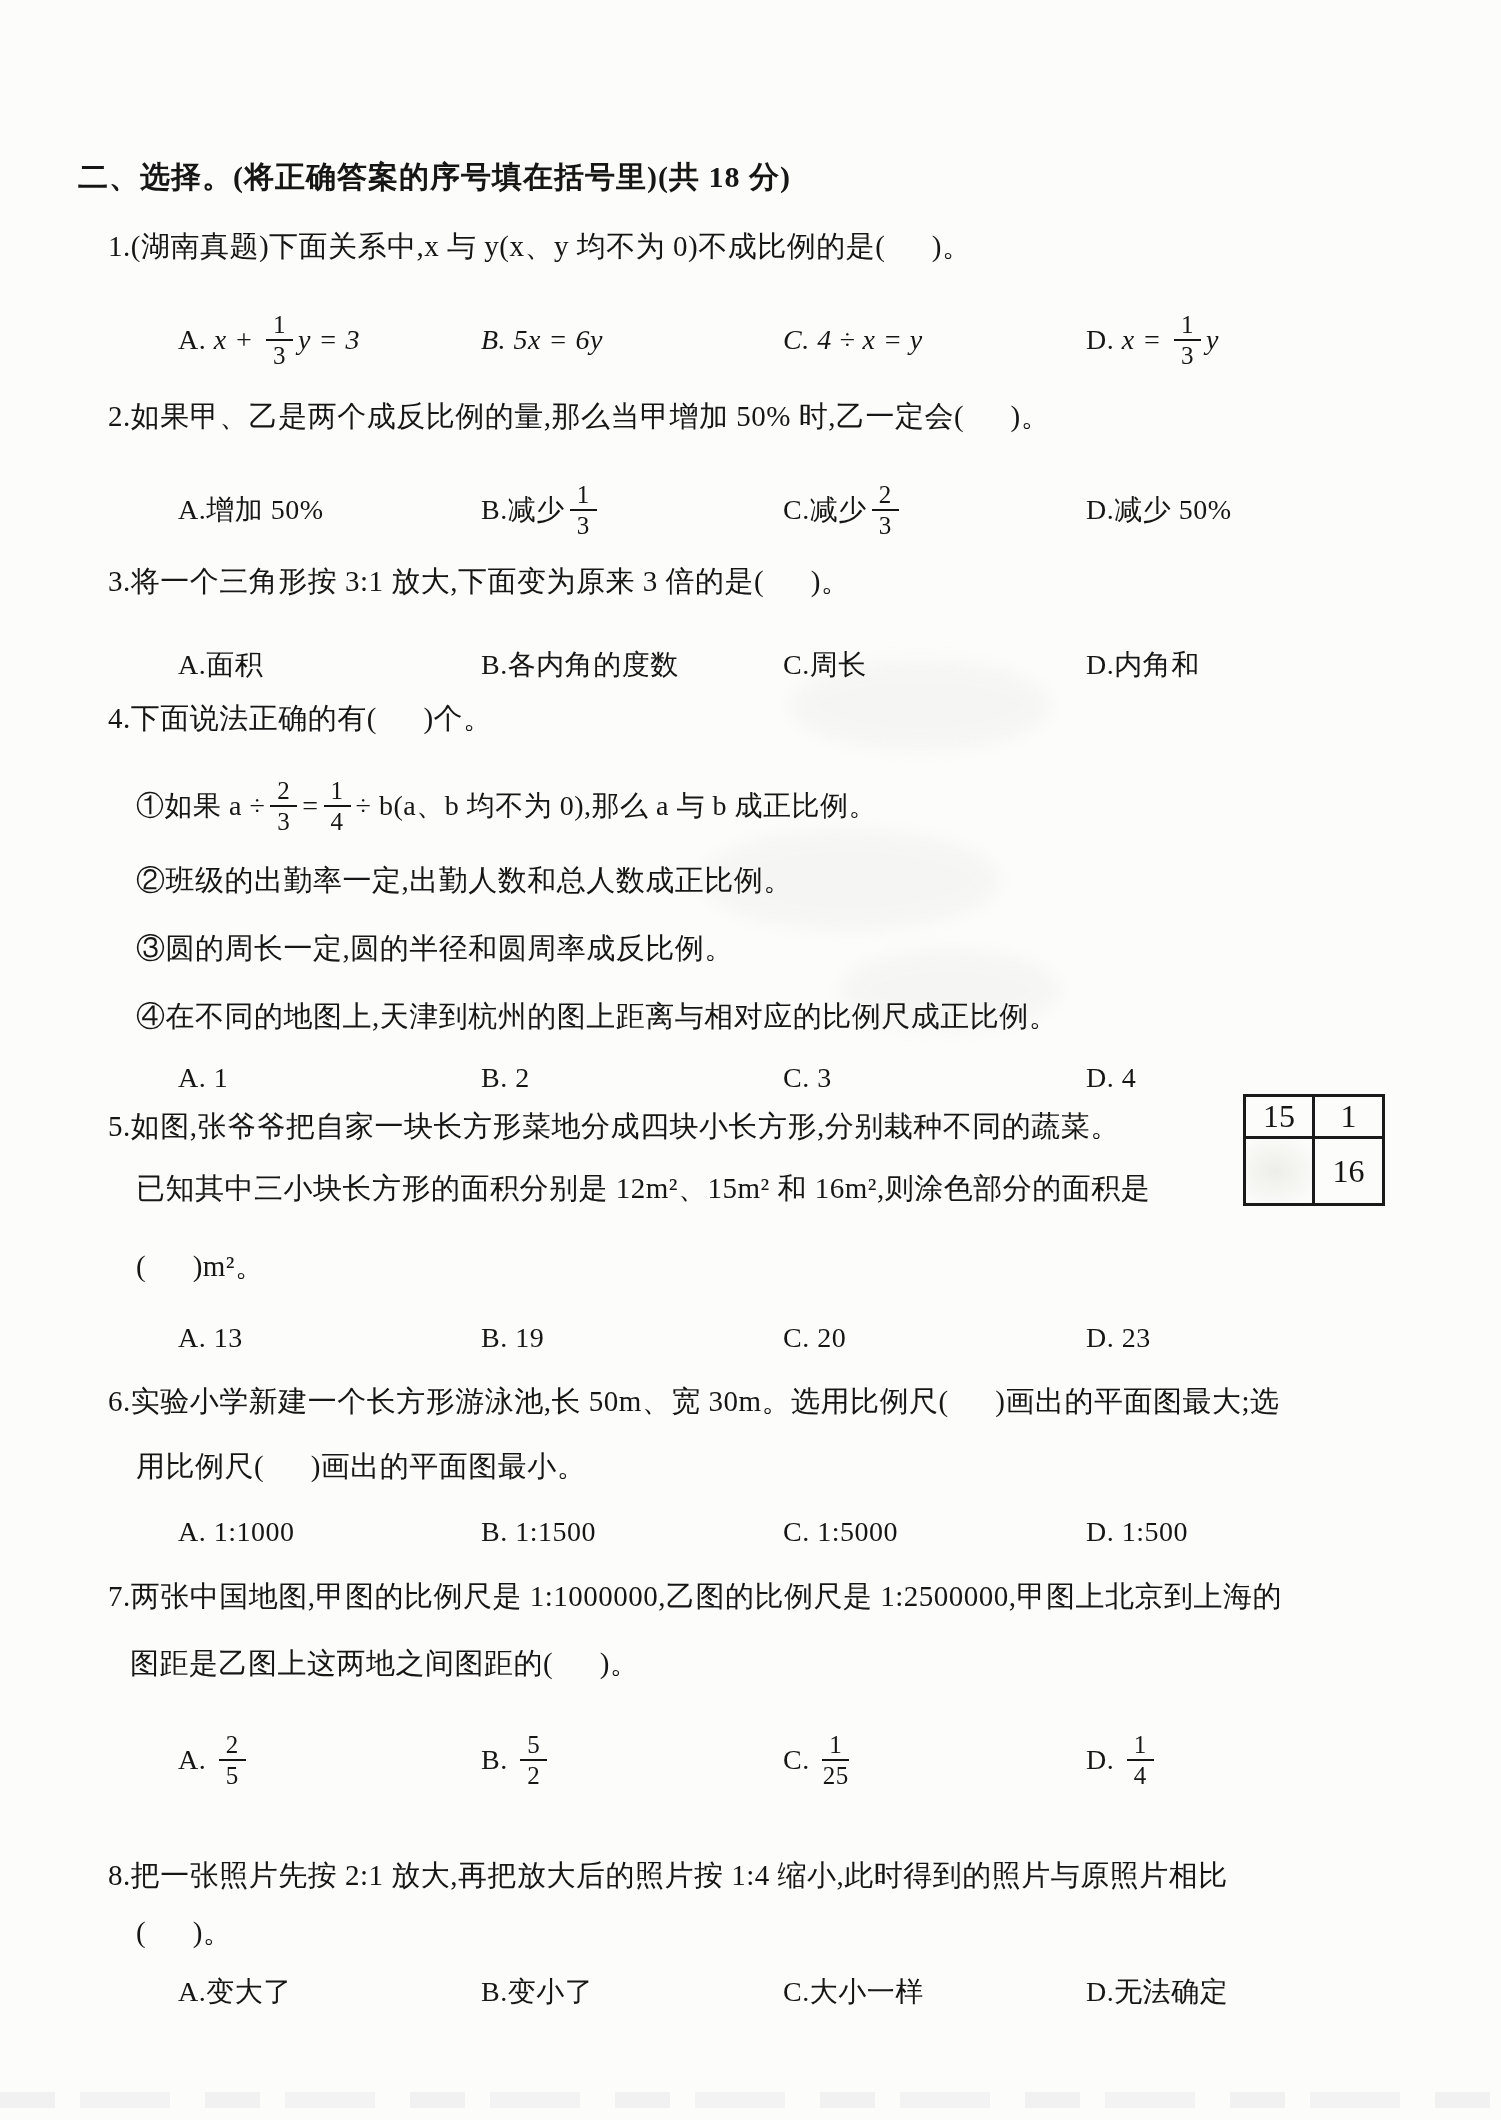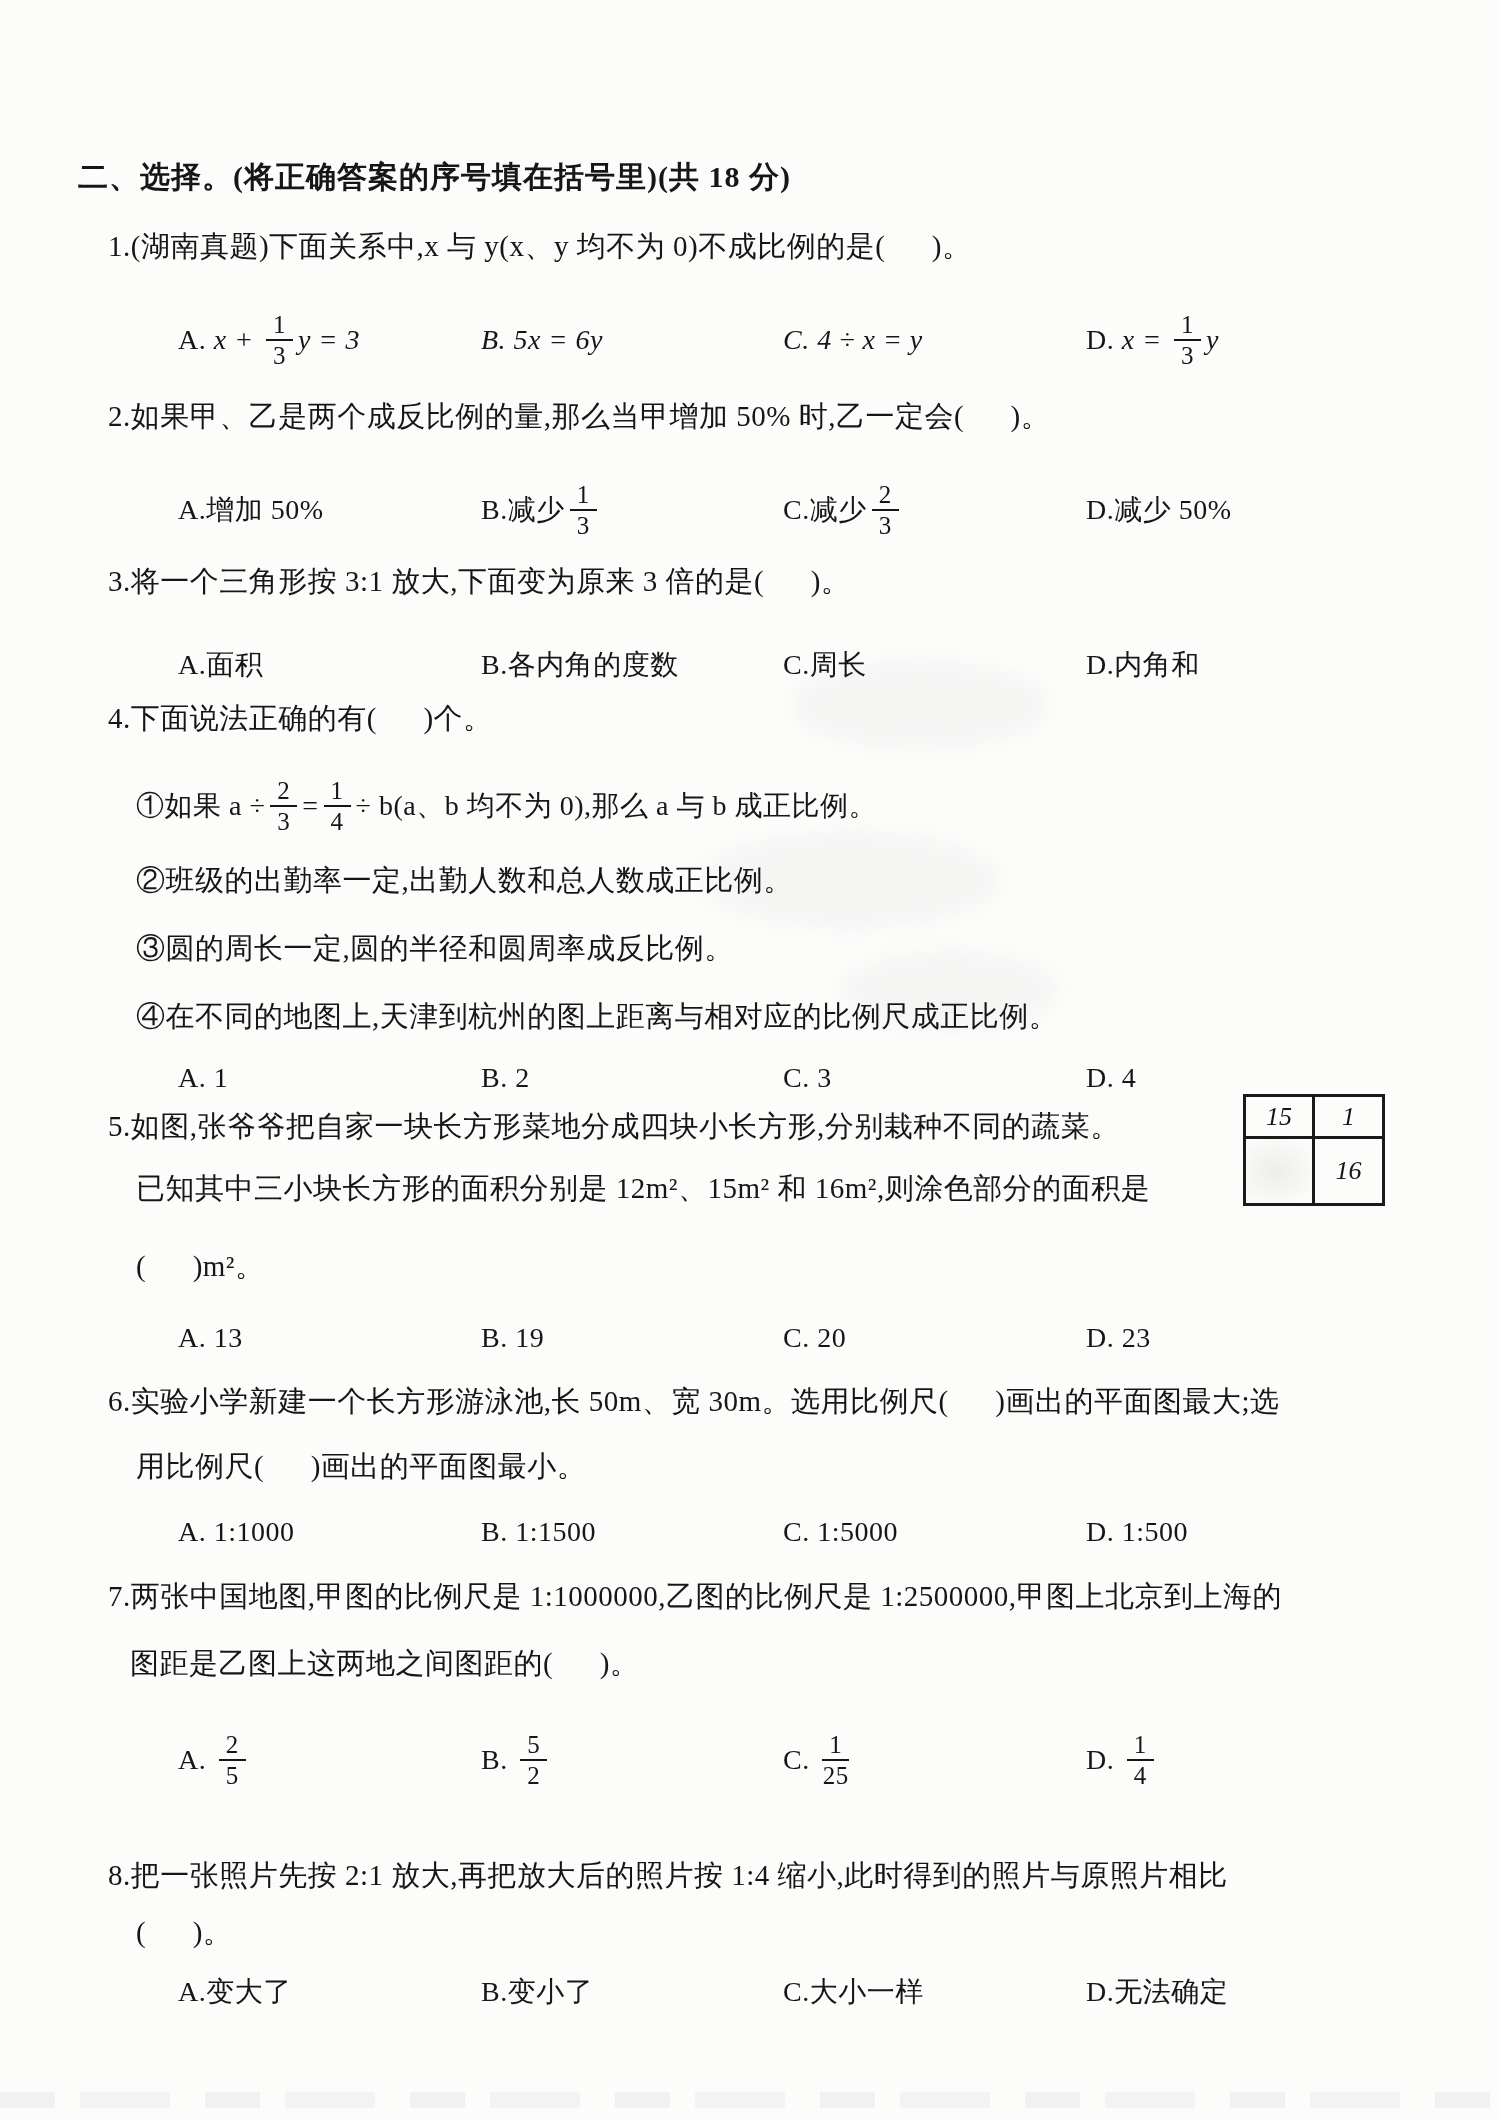--- a/index.html
+++ b/index.html
@@ -45,22 +45,21 @@
   .fig{
     position:absolute;left:1243px;top:1094px;
     width:136px;height:106px;
     border:3px solid #1a1a1a;
     display:grid;grid-template-columns:69px 1fr;grid-template-rows:42px 1fr;
     background:#fcfcfb;
     box-sizing:content-box;
   }
   .fig-cell{
     display:flex;align-items:center;justify-content:center;
-    font-size:26px;
-    font-style:italic;
+    font-size:32px;
   }
   .fc-tl{border-right:3px solid #1a1a1a;border-bottom:3px solid #1a1a1a;}
   .fc-tr{border-bottom:3px solid #1a1a1a;}
   .fc-bl{border-right:3px solid #1a1a1a;
     background:radial-gradient(ellipse 70% 60% at 45% 50%, #ededea 0%, #f5f5f2 55%, #fcfcfb 100%);}
   .smudge{
     position:absolute;border-radius:50%;
     background:#cfcfcf;opacity:0.14;filter:blur(9px);
   }
   .bottom-strip{

